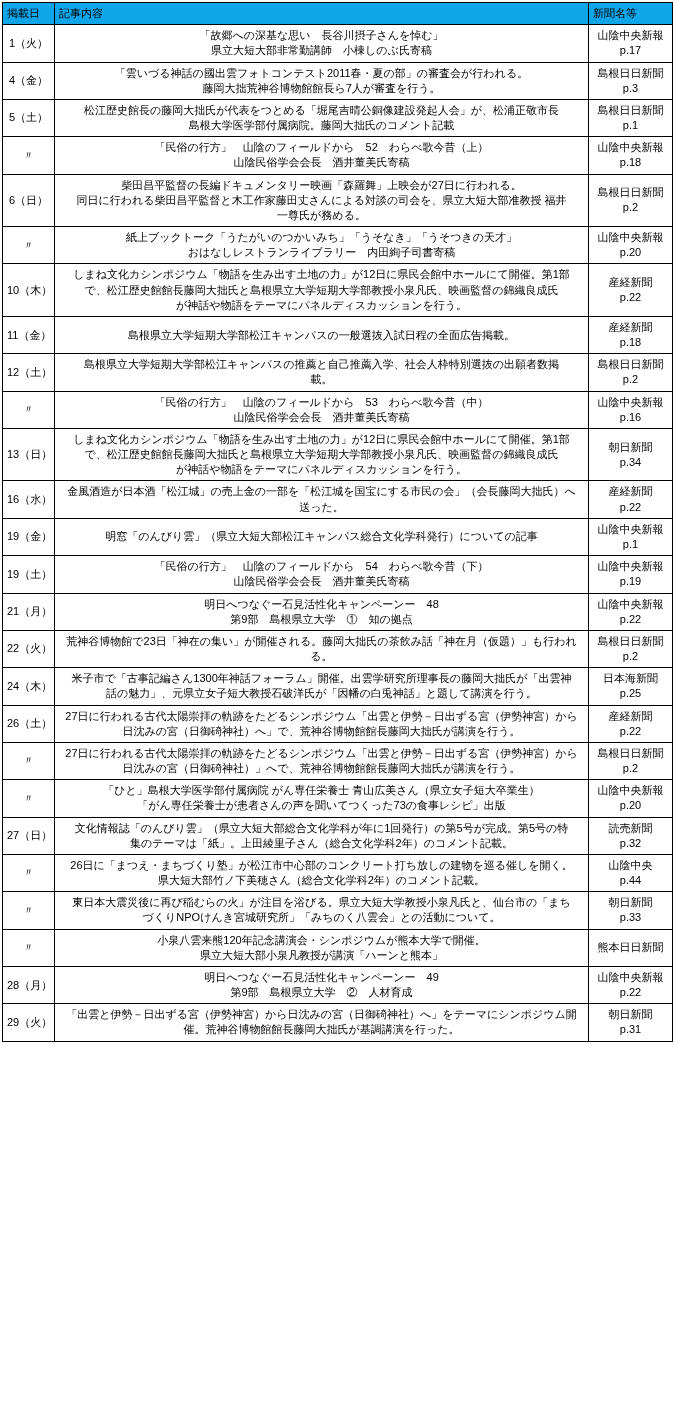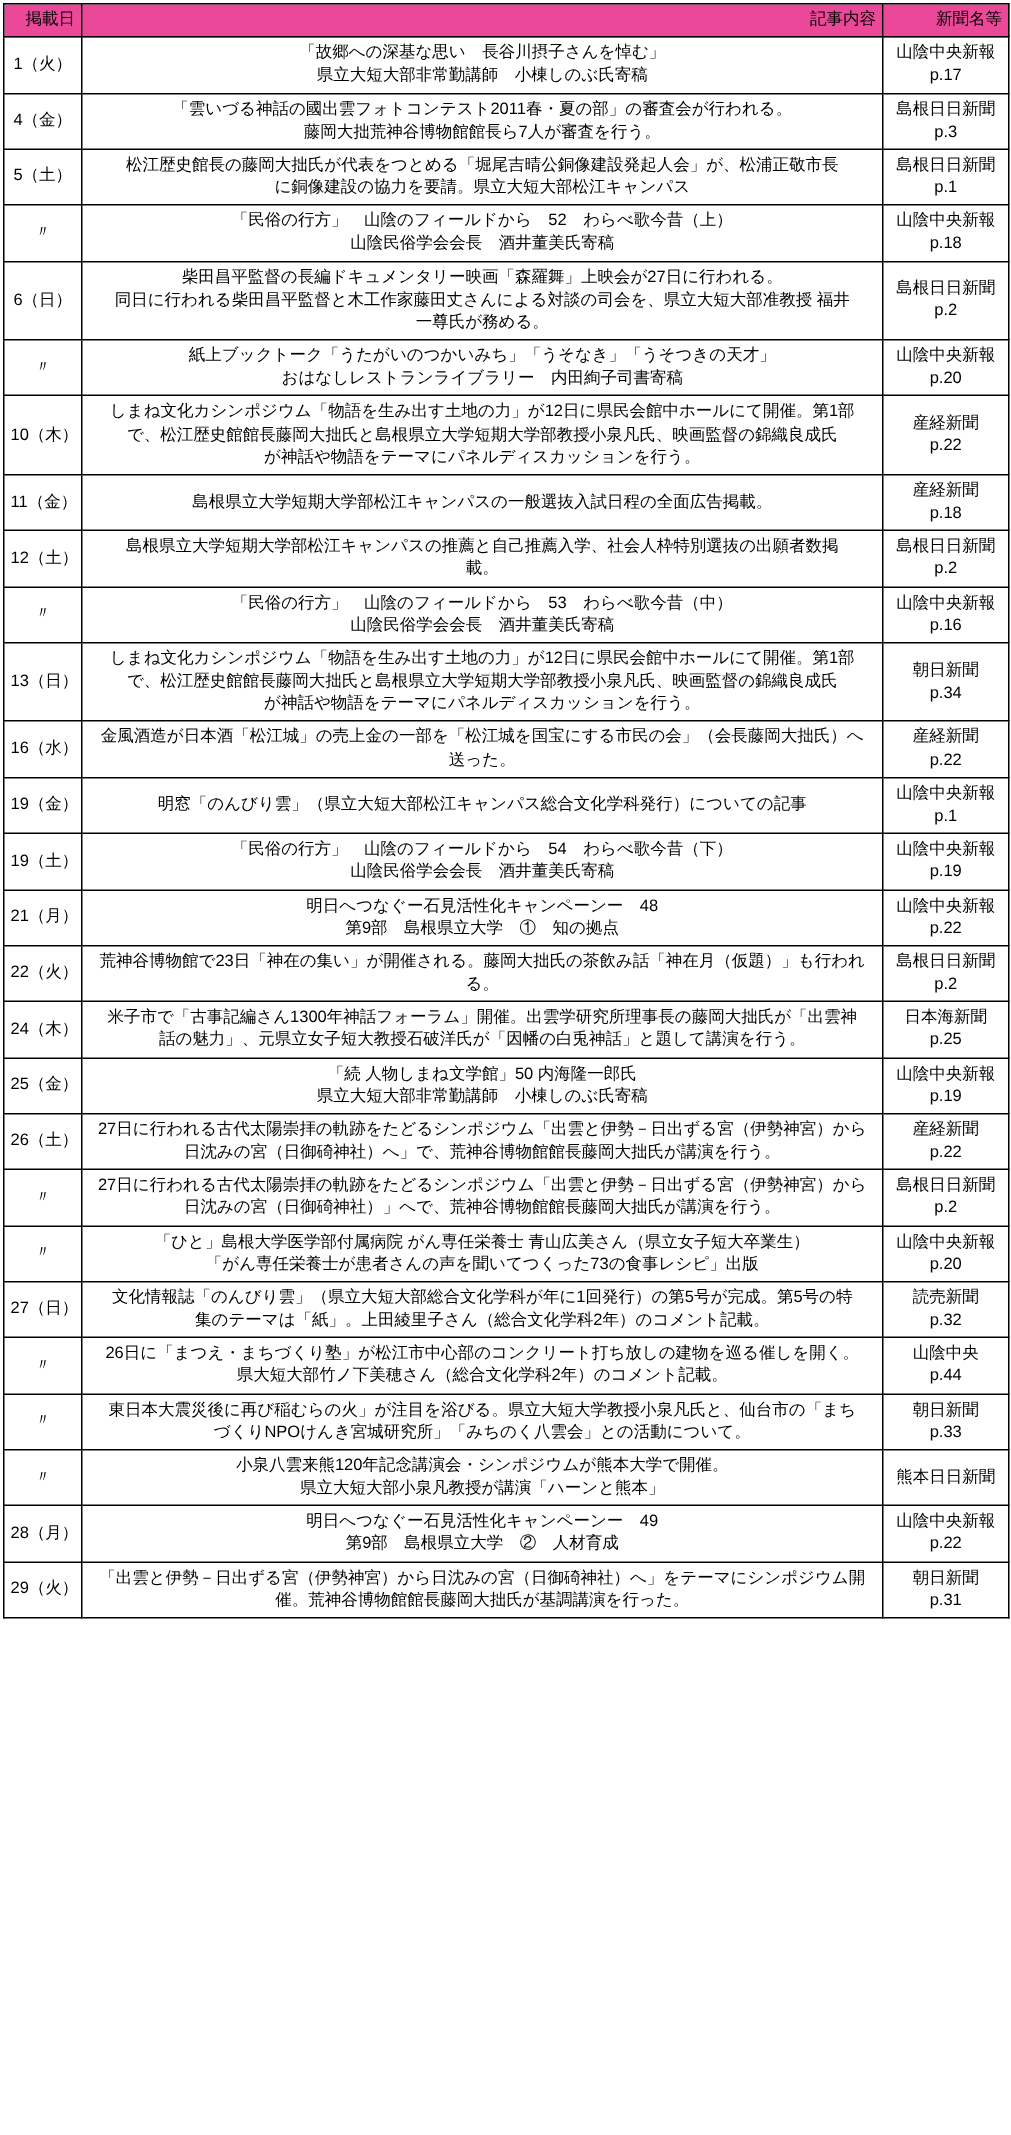--- a/index.html
+++ b/index.html
@@ -28,22 +28,22 @@
 
   table.press-table th,
   table.press-table td {
     border: 1px solid #000000;
     vertical-align: middle;
     padding: 3px 4px;
     font-size: 11px;
     line-height: 1.38;
   }
   thead th {
-    background: #ec4899;
-    text-align: right;
+    background: #0ea5e9;
+    text-align: left;
     font-weight: normal;
     font-size: 12px;
     padding: 6px 4px;
   }
   td.date {
     text-align: center;
     font-size: 11px;
     white-space: nowrap;
   }
   td.body {
@@ -100,21 +100,21 @@
           </td>
           <td class="paper">
             <span class="pname">島根日日新聞</span>
             <span class="ppage">p.3</span>
           </td>
         </tr>
         <tr>
           <td class="date">5（土）</td>
           <td class="body">
             <span class="line">松江歴史館長の藤岡大拙氏が代表をつとめる「堀尾吉晴公銅像建設発起人会」が、松浦正敬市長</span>
-            <span class="line">に銅像建設の協力を要請。県立大短大部松江キャンパス</span>
+            <span class="line">島根大学医学部付属病院。藤岡大拙氏のコメント記載</span>
           </td>
           <td class="paper">
             <span class="pname">島根日日新聞</span>
             <span class="ppage">p.1</span>
           </td>
         </tr>
         <tr>
           <td class="date">〃</td>
           <td class="body">
             <span class="line">「民俗の行方」　山陰のフィールドから　52　わらべ歌今昔（上）</span>
@@ -260,31 +260,20 @@
         </tr>
         <tr>
           <td class="date">24（木）</td>
           <td class="body">
             <span class="line">米子市で「古事記編さん1300年神話フォーラム」開催。出雲学研究所理事長の藤岡大拙氏が「出雲神</span>
             <span class="line">話の魅力」、元県立女子短大教授石破洋氏が「因幡の白兎神話」と題して講演を行う。</span>
           </td>
           <td class="paper">
             <span class="pname">日本海新聞</span>
             <span class="ppage">p.25</span>
-          </td>
-        </tr>
-        <tr>
-          <td class="date">25（金）</td>
-          <td class="body">
-            <span class="line">「続 人物しまね文学館」50 内海隆一郎氏</span>
-            <span class="line">県立大短大部非常勤講師　小棟しのぶ氏寄稿</span>
-          </td>
-          <td class="paper">
-            <span class="pname">山陰中央新報</span>
-            <span class="ppage">p.19</span>
           </td>
         </tr>
         <tr>
           <td class="date">26（土）</td>
           <td class="body">
             <span class="line">27日に行われる古代太陽崇拝の軌跡をたどるシンポジウム「出雲と伊勢－日出ずる宮（伊勢神宮）から</span>
             <span class="line">日沈みの宮（日御碕神社）へ」で、荒神谷博物館館長藤岡大拙氏が講演を行う。</span>
           </td>
           <td class="paper">
             <span class="pname">産経新聞</span>

